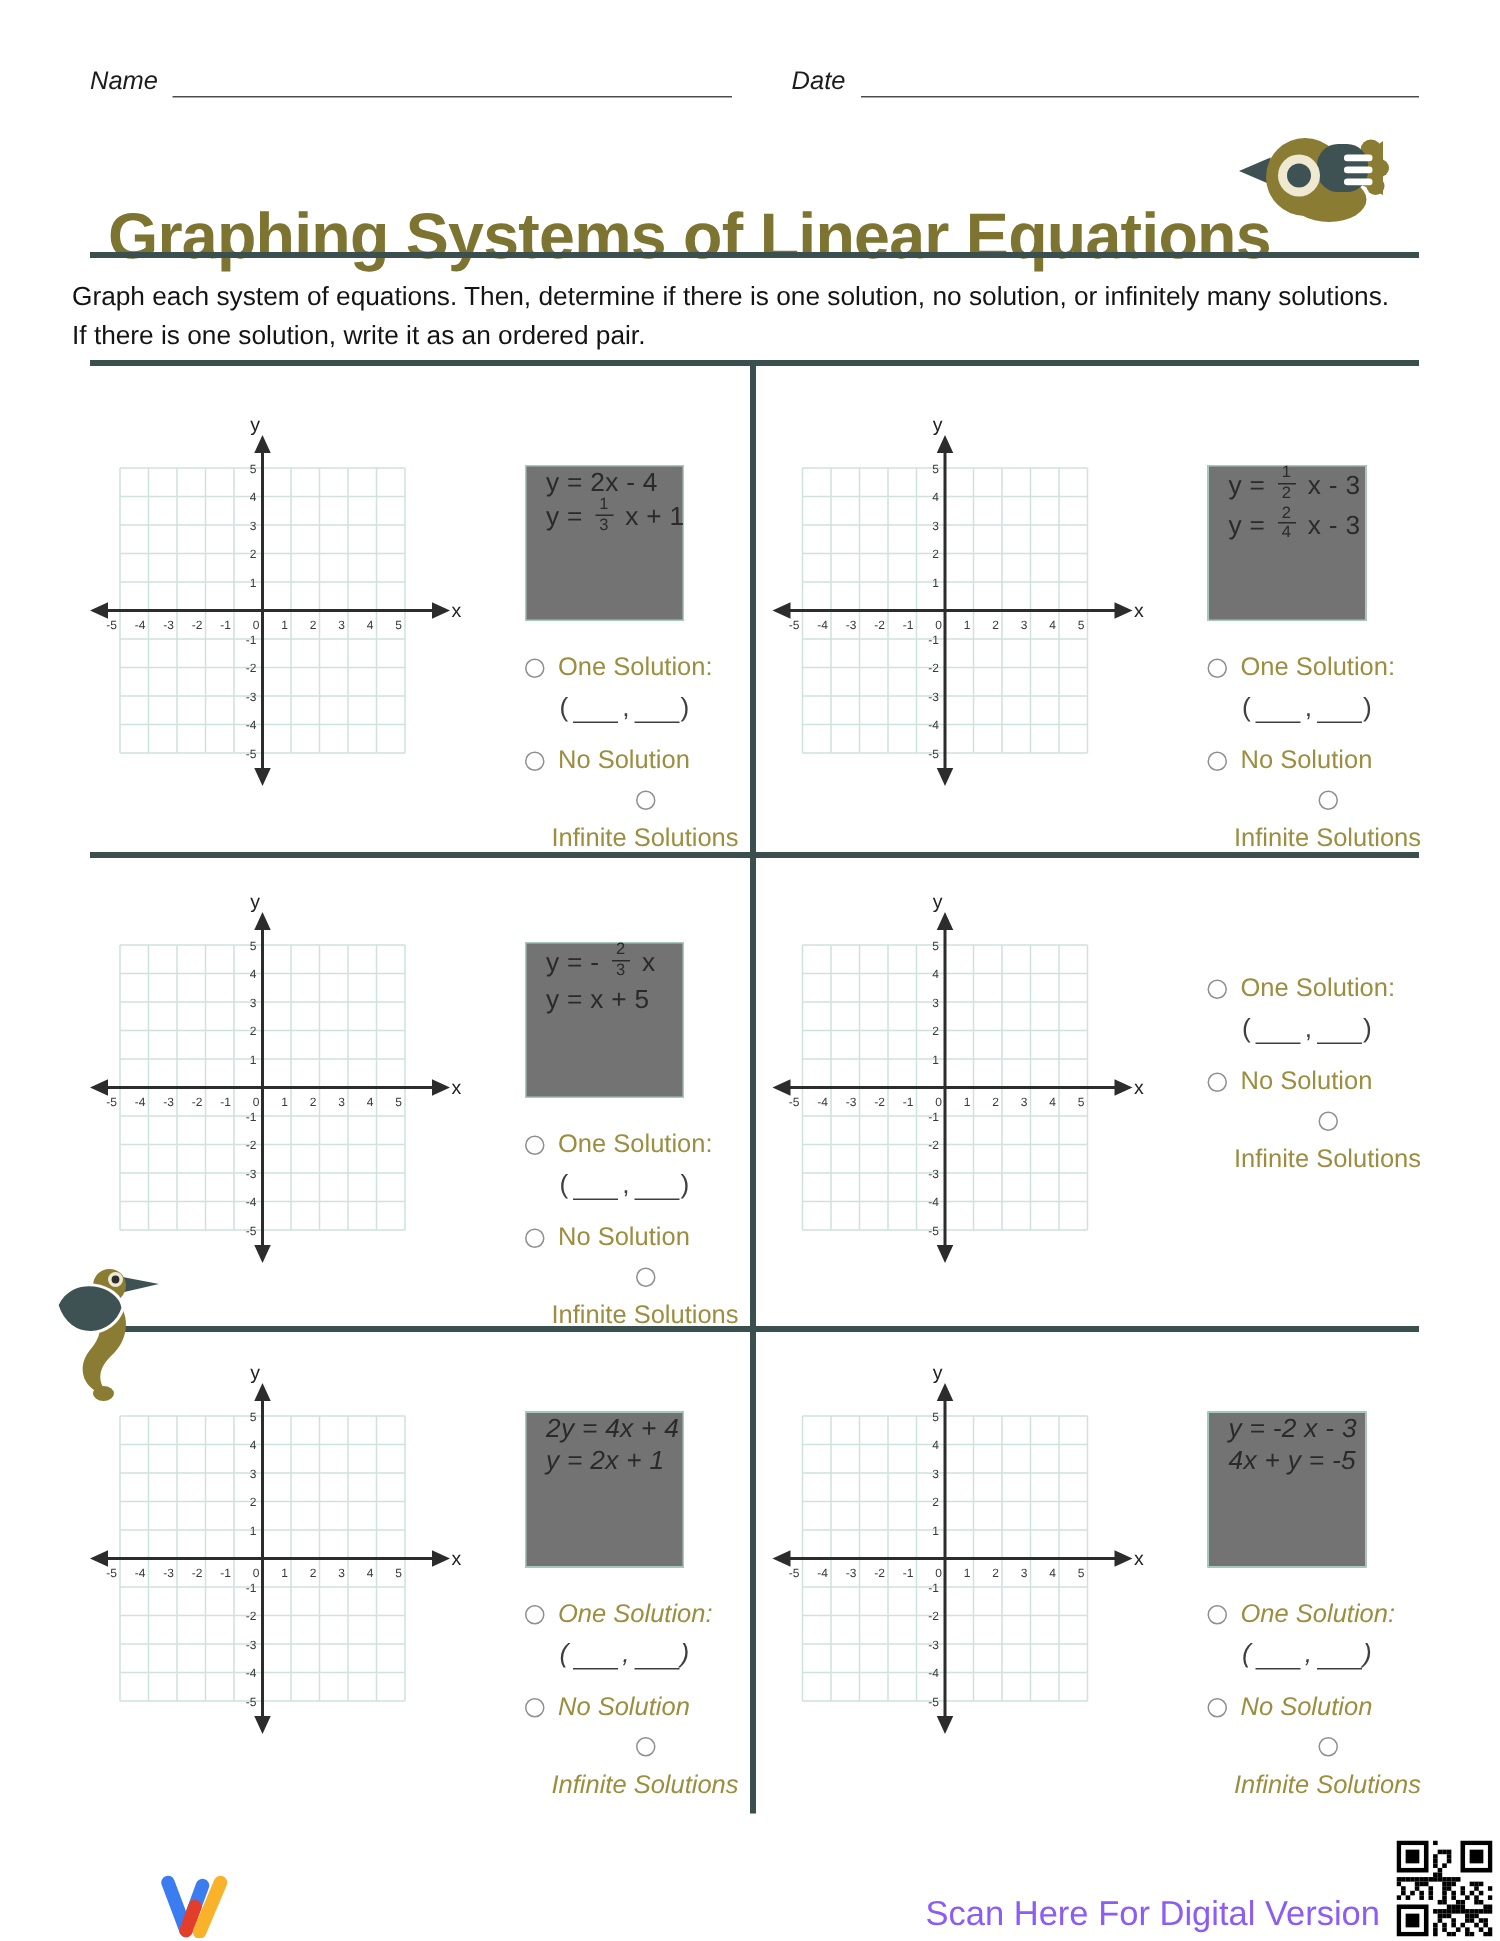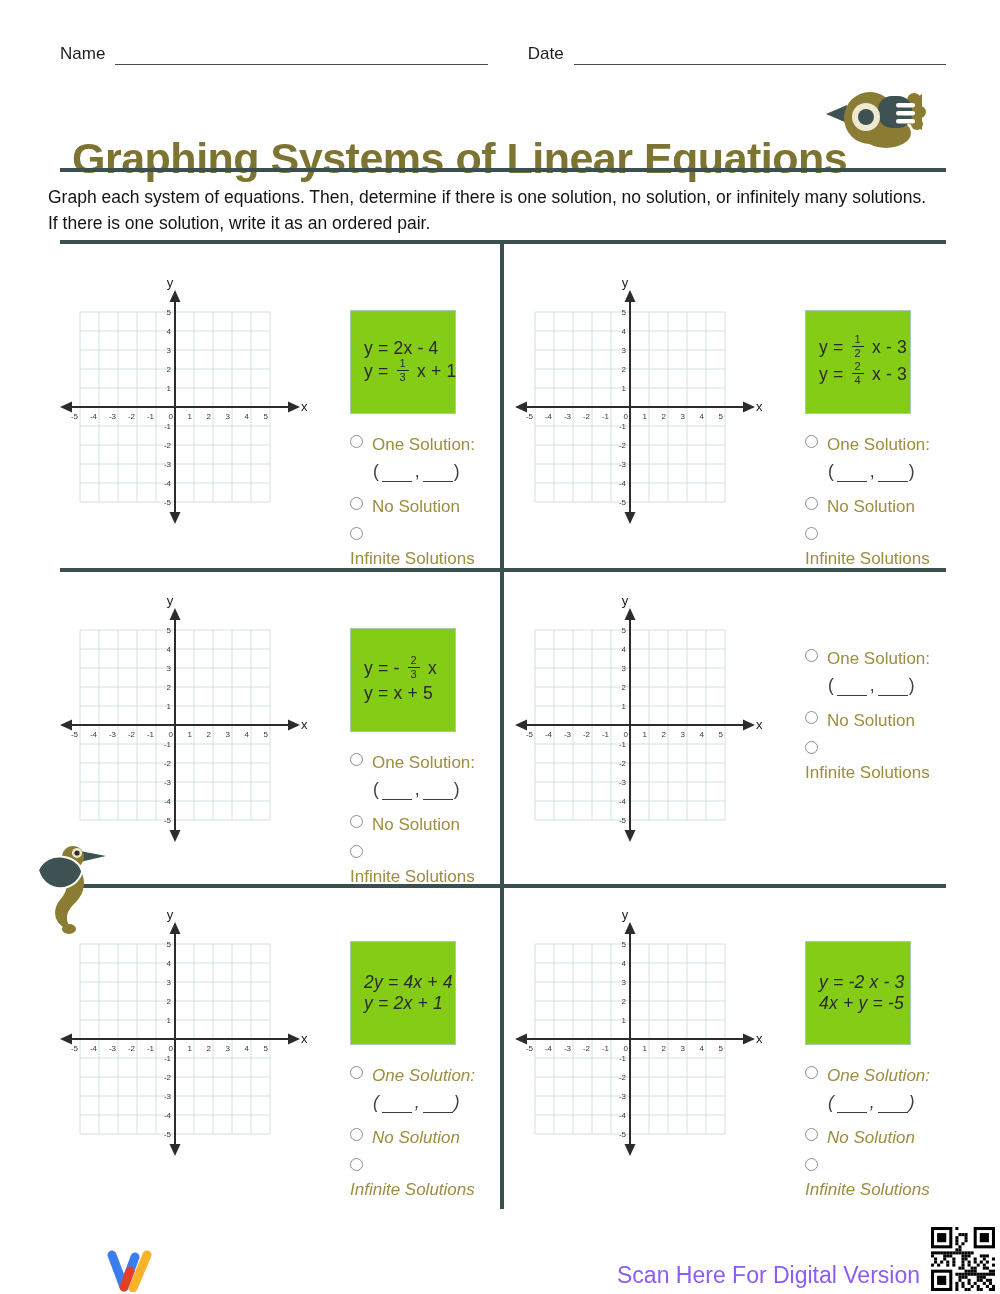--- a/index.html
+++ b/index.html
@@ -9,21 +9,21 @@
     --grid-line:#cfe2de;
     --box-border:#a5ccba;
     --logo-blue:#3b7df0;
     --logo-yellow:#f9b32a;
   }
   *{margin:0;padding:0;box-sizing:border-box;}
   body{background:#e8e8e8;font-family:"Liberation Sans",sans-serif;}
   .page{position:relative;width:1000px;height:1294px;margin:0 auto;background:#ffffff;overflow:hidden;}
 
   
-  .topline{position:absolute;top:44px;left:60px;width:886px;display:flex;align-items:flex-end;font-size:17px;color:#1d1d1d;}
+  .topline{position:absolute;top:44px;left:60px;width:886px;display:flex;align-items:flex-end;font-size:17px;color:#1d1d1d;font-style:italic;}
   .topline .lbl{padding-bottom:1px;}
   .fill-line{flex:1;border-bottom:1.5px solid #4d4d4d;height:18px;margin-left:10px;}
   .date-lbl{margin-left:40px;}
   h1.title{position:absolute;top:94px;left:72px;font-size:43px;font-weight:700;letter-spacing:-0.5px;color:var(--accent-olive);margin-top:40px;}
   .bird-top{position:absolute;left:826px;top:78px;}
   .rule{position:absolute;left:60px;width:886px;height:4px;background:var(--divider-teal);}
   .rule-1{top:168px;}
   .instructions{position:absolute;top:184px;left:48px;width:884px;font-size:17.5px;line-height:1.5;color:#141414;}
 
   
@@ -38,28 +38,28 @@
   .cell:nth-child(-n+2) .graph{top:32px;}
   .cell:nth-child(n+3) .graph{top:22px;}
   .cell:nth-child(n+5) .graph{top:20px;}
 
   .panel{position:absolute;left:290px;width:160px;}
   .cell:nth-child(even) .panel{left:301px;}
   .cell:nth-child(-n+2) .panel{top:66px;}
   .cell:nth-child(n+3) .panel{top:56px;}
   .cell:nth-child(n+5) .panel{top:53px;font-style:italic;}
 
-  .eq-box{width:106px;height:104px;border:1.6px solid var(--box-border);background:#84cc16;
-    display:flex;flex-direction:column;justify-content:center;padding-left:13px;}
+  .eq-box{width:106px;height:104px;border:1.6px solid var(--box-border);background:#737373;
+    display:flex;flex-direction:column;justify-content:flex-start;padding-left:13px;}
   .eq-line{font-size:17.5px;color:#2a2a2a;white-space:nowrap;letter-spacing:0.2px;}
   .frac{display:inline-flex;flex-direction:column;align-items:center;vertical-align:middle;margin:0 3px;transform:translateY(-2px);}
   .frac .num{font-size:11px;line-height:1.15;padding:0 3px;border-bottom:1.3px solid #2a2a2a;}
   .frac .den{font-size:11px;line-height:1.2;}
 
-  .option-row{display:flex;align-items:flex-start;gap:9px;cursor:pointer;}
+  .option-row{display:flex;align-items:center;gap:9px;cursor:pointer;}
   .row-one{margin-top:21px;}
   .row-no{margin-top:15px;}
   .row-inf{margin-top:10px;flex-direction:column;}
   .radio{width:13px;height:13px;border:1.5px solid #8f8f8f;border-radius:50%;background:#fff;flex-shrink:0;}
   .opt-label{font-size:17px;color:var(--option-olive);white-space:nowrap;}
   .pair{margin:6px 0 2px 23px;font-size:17.5px;color:#3f3f3f;display:flex;align-items:flex-end;}
   .blank{display:inline-block;width:30px;height:14px;border-bottom:1.5px solid #3f3f3f;margin:0 3px;}
   .pair .close{margin-left:-2px;}
 
   .bird-left{position:absolute;left:36px;top:842px;z-index:3;}

